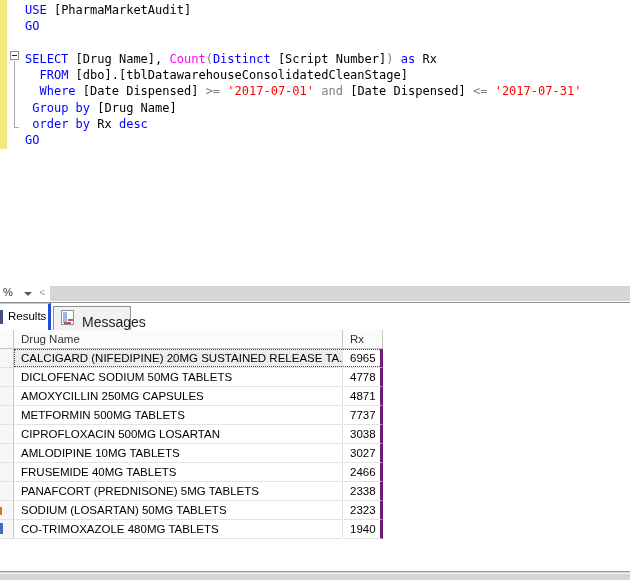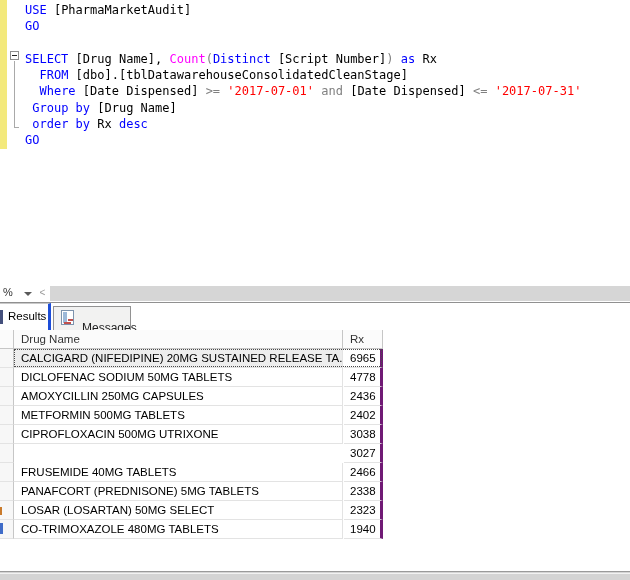--- a/index.html
+++ b/index.html
@@ -38,21 +38,21 @@
   #splitter-line { position:absolute; left:0; top:302px; width:630px; height:1px; background:#909090; }
 
   
   #tabstrip { position:absolute; left:0; top:303px; width:630px; height:27px; background:#fff; }
   #tab-results { position:absolute; left:0; top:0; width:51px; height:27px; background:#fff;
                  border-right:3px solid #1d4ed8; border-top:1px solid #c9c9c9; }
   #tab-results .sliver { position:absolute; left:0; top:6px; width:3px; height:14px; background:#44507c; }
   #tab-results .lbl { position:absolute; left:8px; top:6px; font-size:11.5px; color:#000; }
   #tab-messages { position:absolute; left:53px; top:3px; width:78px; height:24px; background:#f2f2f1;
                   border:1px solid #929292; border-bottom:none; }
-  #tab-messages .lbl { position:absolute; left:28px; top:14px; font-size:12px; color:#1e1e1e; }
+  #tab-messages .lbl { position:absolute; left:28px; top:7px; font-size:14px; color:#1e1e1e; }
   .msg-icon { position:absolute; left:7px; top:3px; width:13px; height:15px;
               background:#fff; border:1px solid #7d93ad; }
   .msg-icon .col { position:absolute; left:1px; top:1px; width:4px; height:11px; background:#9db9d9; }
   .msg-icon .r1  { position:absolute; left:6px; top:8px; width:5px; height:2px; background:#c0504d; }
   .msg-icon .r2  { position:absolute; left:2px; top:11px; width:7px; height:2px; background:#c0504d; }
 
   
   #grid { position:absolute; left:0; top:330px; width:630px; height:242px; background:#fff;
           font-size:11.5px; }
   #grid-header { position:absolute; left:0; top:0; height:19px; width:630px;padding-left:24px; }
@@ -134,50 +134,51 @@
           <div class="focus-rect"></div>
         </div>
         <div class="grid-row">
           <div class="rowhdr"></div>
           <div class="cell-drug">DICLOFENAC SODIUM 50MG TABLETS</div>
           <div class="cell-rx">4778</div>
         </div>
         <div class="grid-row">
           <div class="rowhdr"></div>
           <div class="cell-drug">AMOXYCILLIN 250MG CAPSULES</div>
-          <div class="cell-rx">2436</div>
+          <div class="cell-rx">4871</div>
         </div>
         <div class="grid-row">
           <div class="rowhdr"></div>
           <div class="cell-drug">METFORMIN 500MG TABLETS</div>
-          <div class="cell-rx">2402</div>
+          <div class="cell-rx">7737</div>
         </div>
         <div class="grid-row">
           <div class="rowhdr"></div>
-          <div class="cell-drug">CIPROFLOXACIN 500MG UTRIXONE</div>
+          <div class="cell-drug">CIPROFLOXACIN 500MG LOSARTAN</div>
           <div class="cell-rx">3038</div>
         </div>
         <div class="grid-row">
           <div class="rowhdr"></div>
+          <div class="cell-drug">AMLODIPINE 10MG TABLETS</div>
           <div class="cell-rx">3027</div>
         </div>
         <div class="grid-row">
           <div class="rowhdr"></div>
           <div class="cell-drug">FRUSEMIDE 40MG TABLETS</div>
           <div class="cell-rx">2466</div>
         </div>
         <div class="grid-row">
           <div class="rowhdr"></div>
           <div class="cell-drug">PANAFCORT (PREDNISONE) 5MG TABLETS</div>
           <div class="cell-rx">2338</div>
         </div>
         <div class="grid-row">
           <div class="rowhdr"></div>
           <div class="artifact" style="top: 6px; width: 2px; height: 8px; background: rgb(201, 122, 43);"></div>
-          <div class="cell-drug">LOSAR (LOSARTAN) 50MG SELECT</div>
+          <div class="cell-drug">SODIUM (LOSARTAN) 50MG TABLETS</div>
           <div class="cell-rx">2323</div>
         </div>
         <div class="grid-row">
           <div class="rowhdr"></div>
           <div class="artifact" style="top: 3px; width: 3px; height: 11px; background: rgb(63, 108, 200);"></div>
           <div class="cell-drug">CO-TRIMOXAZOLE 480MG TABLETS</div>
           <div class="cell-rx">1940</div>
         </div>
       </div>
   </div>

